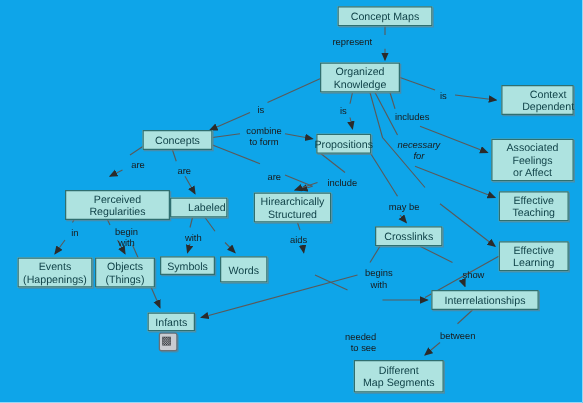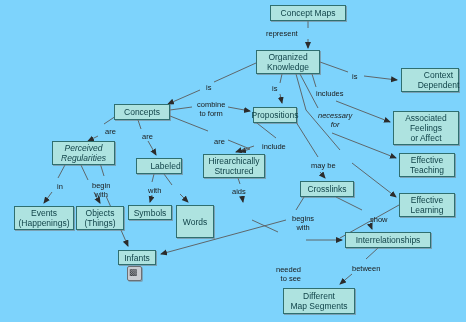--- a/index.html
+++ b/index.html
@@ -4,21 +4,21 @@
 <style>
   html, body {
     margin: 0;
     padding: 0;
     background: #ffffff;
   }
   #canvas {
     position: relative;
     width: 466px;
     height: 322px;
-    background: #7dd3fc;
+    background: #0ea5e9;
     font-family: "Liberation Sans", sans-serif;
     overflow: hidden;
   }
   svg.links {
     position: absolute;
     left: 0;
     top: 0;
     width: 466px;
     height: 322px;
     pointer-events: none;
@@ -159,36 +159,36 @@
   <div class="node" style="left:270px;top:5px;width:76px;height:16px;">Concept Maps</div>
   <div class="node" style="left:256px;top:50px;width:64px;height:24px;">Organized
 Knowledge</div>
   <div class="node" style="left:401px;top:68px;width:58px;height:24px;padding-left:20px;">Context
 Dependent</div>
   <div class="node" style="left:114px;top:104px;width:56px;height:16px;">Concepts</div>
   <div class="node" style="left:253px;top:107px;width:44px;height:16px;">Propositions</div>
   <div class="node" style="left:393px;top:111px;width:66px;height:34px;">Associated
 Feelings
 or Affect</div>
-  <div class="node" style="left:52px;top:141px;width:63px;height:24px;font-style:italic;">Perceived
+  <div class="node" style="left:52px;top:152px;width:84px;height:24px;">Perceived
 Regularities</div>
   <div class="node" style="left:136px;top:158px;width:46px;height:16px;padding-left:16px;">Labeled</div>
   <div class="node" style="left:203px;top:154px;width:62px;height:24px;">Hirearchically
 Structured</div>
   <div class="node" style="left:399px;top:153px;width:56px;height:24px;">Effective
 Teaching</div>
   <div class="node" style="left:300px;top:181px;width:54px;height:16px;">Crosslinks</div>
   <div class="node" style="left:399px;top:193px;width:56px;height:24px;">Effective
 Learning</div>
   <div class="node" style="left:14px;top:206px;width:60px;height:24px;">Events
 (Happenings)</div>
   <div class="node" style="left:76px;top:206px;width:48px;height:24px;">Objects
 (Things)</div>
   <div class="node" style="left:128px;top:205px;width:44px;height:15px;">Symbols</div>
-  <div class="node" style="left:176px;top:205px;width:38px;height:33px;">Words</div>
+  <div class="node" style="left:176px;top:205px;width:38px;height:21px;">Words</div>
   <div class="node" style="left:345px;top:232px;width:86px;height:16px;">Interrelationships</div>
   <div class="node" style="left:118px;top:250px;width:38px;height:15px;">Infants</div>
   <div class="node" style="left:283px;top:288px;width:72px;height:26px;">Different
 Map Segments</div>
 
   <div class="resource-icon" style="left:127px;top:266px;">
     <span class="glyph">▩</span>
   </div>
 
   <div class="linklabel" style="left:266px;top:30px;">represent</div>

